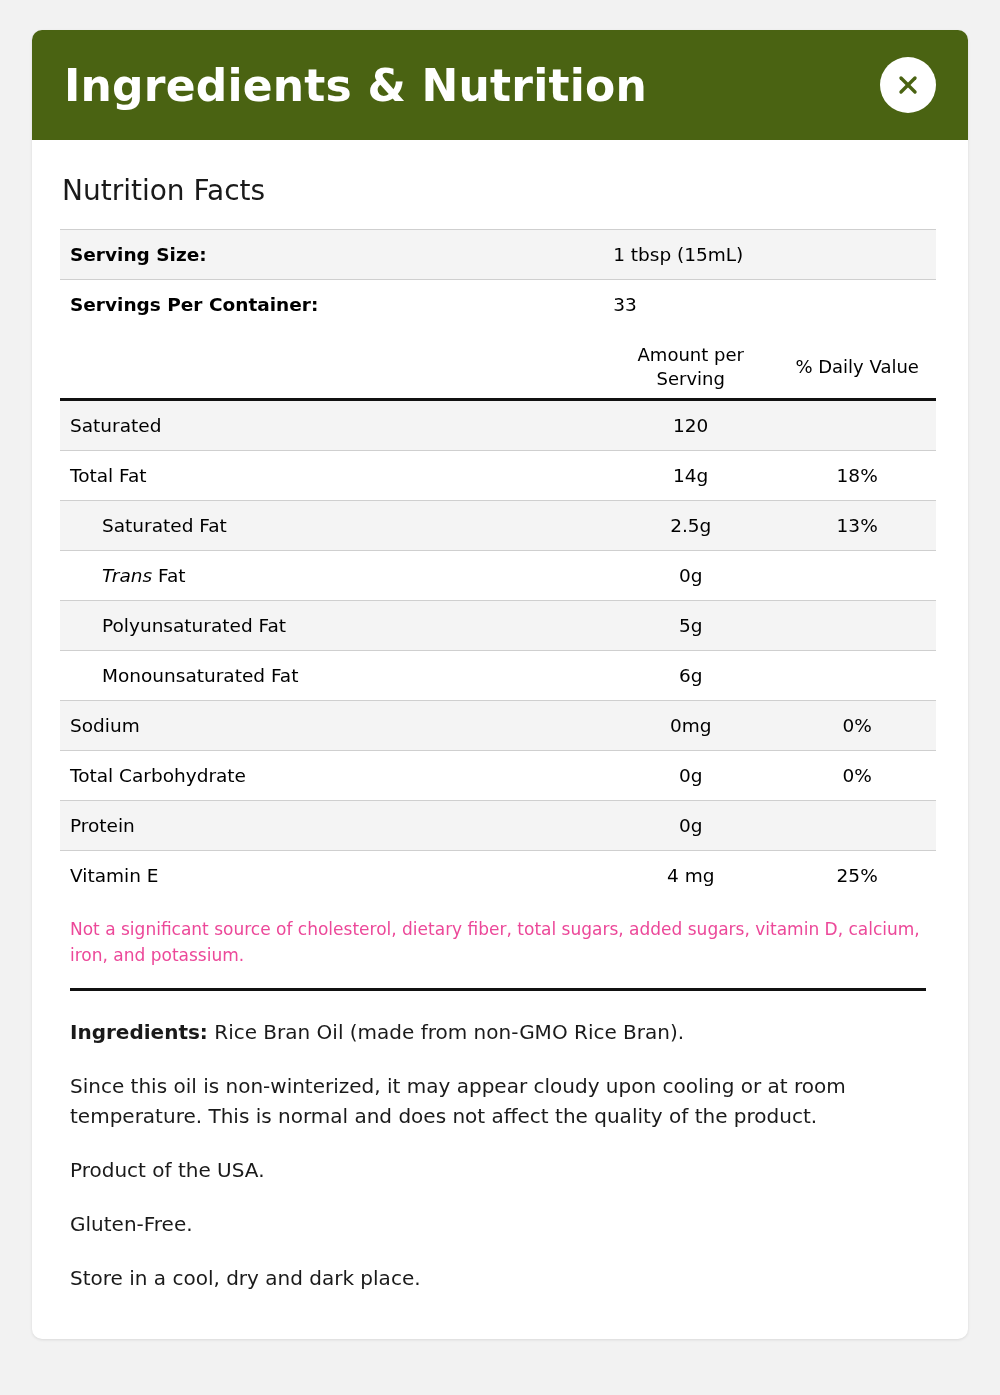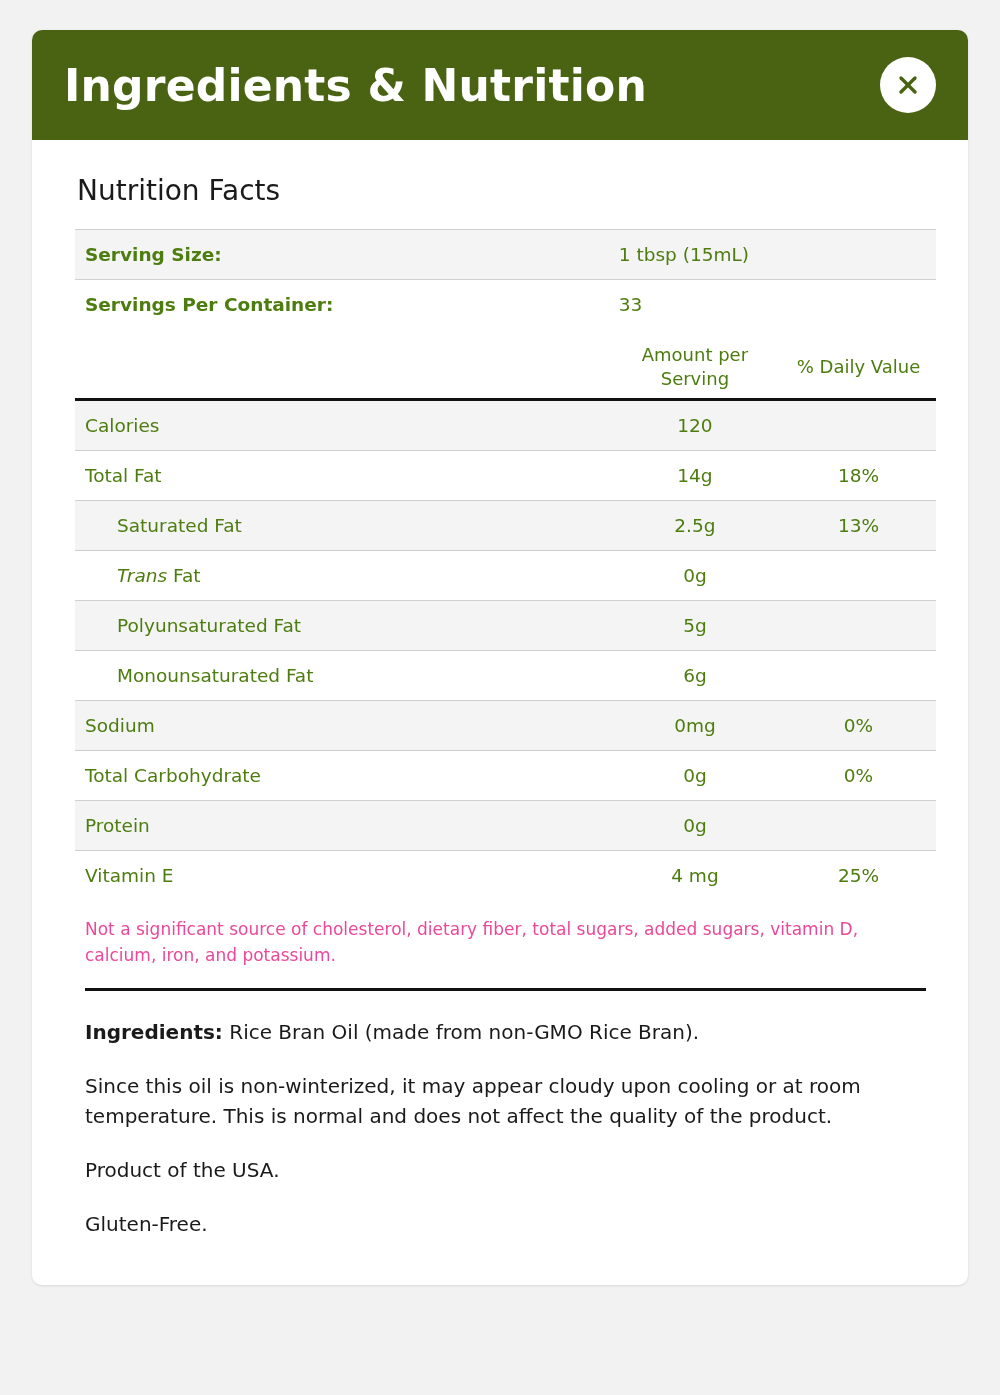--- a/index.html
+++ b/index.html
@@ -45,34 +45,34 @@
     background: #ffffff;
     display: flex;
     align-items: center;
     justify-content: center;
     cursor: pointer;
     flex: none;
   }
   .close-btn svg { display: block; }
 
   .modal-body {
-    padding: 34px 32px 46px 43px;
+    padding: 34px 32px 46px 28px;
   }
   .facts-title {
     font-size: 28px;
     color: #1a1a1a;
     margin: 0 0 22px 2px;
     font-weight: normal;
   }
 
   table.nf {
     width: 100%;
     border-collapse: collapse;
     font-size: 18.5px;
-    color: #4d7c0f;
+    color: #000000;
   }
   table.nf td {
     padding: 14px 10px;
     vertical-align: middle;
   }
   .col-label { width: 62%; padding-left: 10px !important; }
   .col-amount { width: 20%; text-align: center; }
   .col-dv { width: 18%; text-align: center; }
 
   tr.shade td { background: #f4f4f4; }
@@ -143,21 +143,21 @@
           <td colspan="2">33</td>
         </tr>
 
         <tr class="hdr-row">
           <td class="col-label"></td>
           <td class="col-amount hdr-cell">Amount per Serving</td>
           <td class="col-dv hdr-cell">% Daily Value</td>
         </tr>
 
         <tr class="shade thickline">
-          <td class="col-label">Calories</td>
+          <td class="col-label">Saturated</td>
           <td class="col-amount">120</td>
           <td class="col-dv"></td>
         </tr>
 
         <tr class="topline">
           <td class="col-label">Total Fat</td>
           <td class="col-amount">14g</td>
           <td class="col-dv">18%</td>
         </tr>
 
@@ -212,16 +212,17 @@
     </table>
 
     <div class="footnote">Not a significant source of cholesterol, dietary fiber, total sugars, added sugars, vitamin D, calcium, iron, and potassium.</div>
     <div class="thick-rule"></div>
 
     <div class="ingredients">
       <p><span class="ing-label">Ingredients:</span><span> Rice Bran Oil (made from non-GMO Rice Bran).</span></p>
       <p>Since this oil is non-winterized, it may appear cloudy upon cooling or at room temperature. This is normal and does not affect the quality of the product.</p>
       <p>Product of the USA.</p>
       <p>Gluten-Free.</p>
+      <p>Store in a cool, dry and dark place.</p>
     </div>
 
   </div>
 </div>
 
 </body></html>

